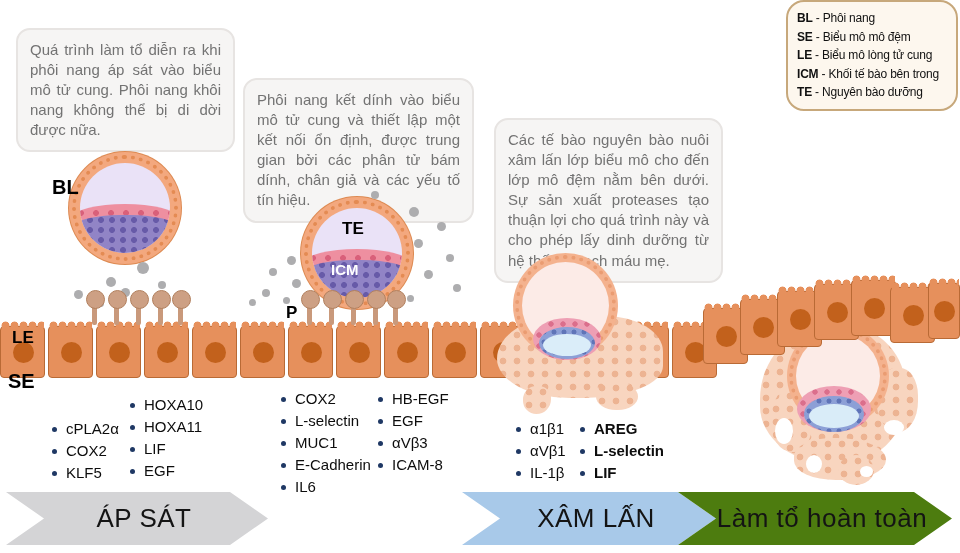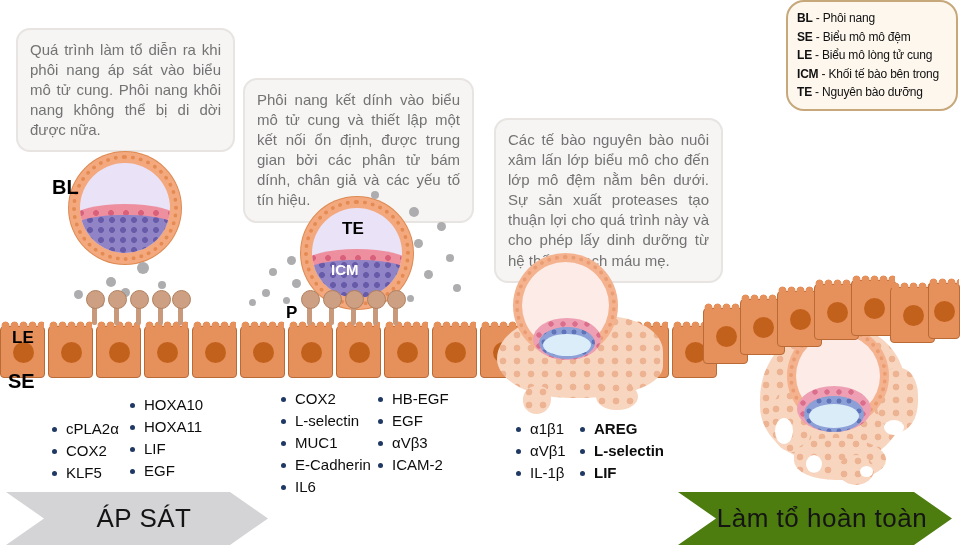--- a/index.html
+++ b/index.html
@@ -273,21 +273,21 @@
     <div class="mol-item">
         <span class="bullet"></span>
         <span>EGF</span>
       </div>
     <div class="mol-item">
         <span class="bullet"></span>
         <span>αVβ3</span>
       </div>
     <div class="mol-item">
         <span class="bullet"></span>
-        <span>ICAM-2</span>
+        <span>ICAM-8</span>
       </div>
   </div>
 
   <div class="mol-col" style="left:516px;top:420px;">
     <div class="mol-item">
         <span class="bullet"></span>
         <span>α1β1</span>
       </div>
     <div class="mol-item">
         <span class="bullet"></span>
@@ -310,18 +310,21 @@
     <div class="mol-item">
         <span class="bullet"></span>
         <span>LIF</span>
       </div>
   </div>
 
   <div class="timeline">
     <div class="tl-arrow tl-a1">
       <span class="tl-label">ÁP SÁT</span>
     </div>
+    <div class="tl-arrow tl-a3">
+      <span class="tl-label">XÂM LẤN</span>
+    </div>
     <div class="tl-arrow tl-a4">
       <span class="tl-label">Làm tổ hoàn toàn</span>
     </div>
   </div>
 
 </div>
 
 </body></html>

